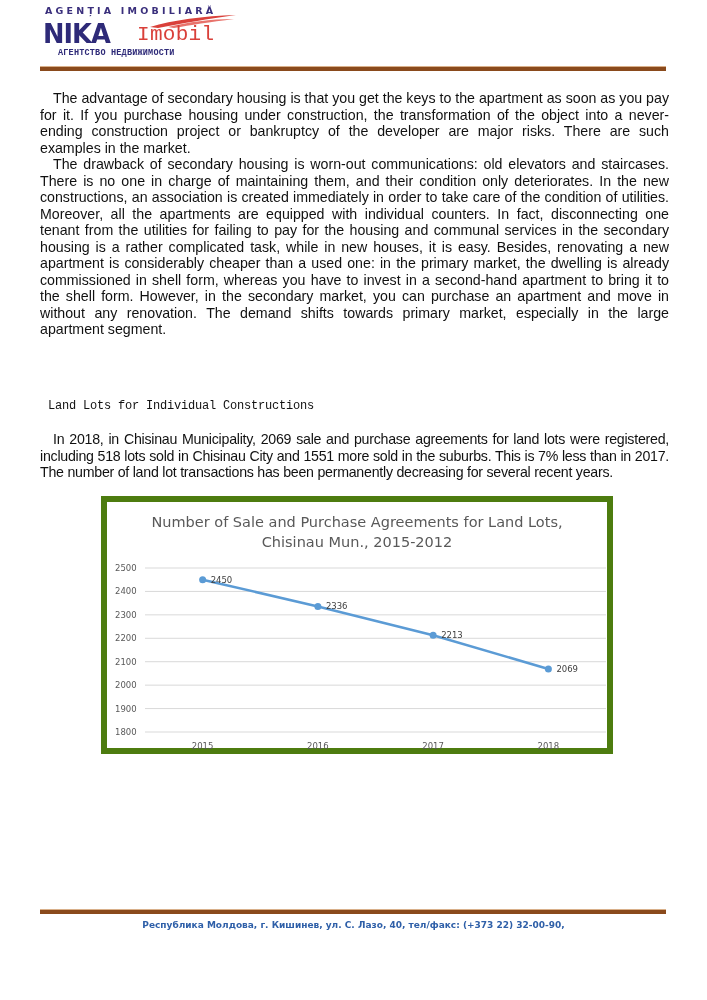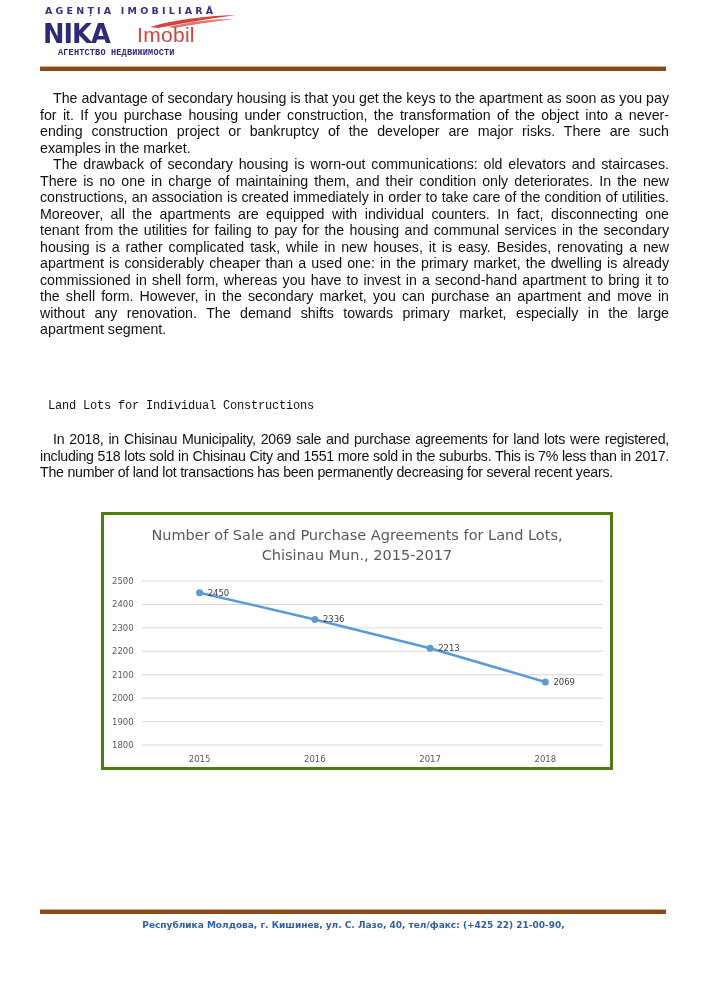--- a/index.html
+++ b/index.html
@@ -2,34 +2,34 @@
 <html><head>
   <meta charset="utf-8">
   <style>
     html, body { margin: 0; padding: 0; background: #ffffff; }
     body { width: 707px; height: 1000px; position: relative; overflow: hidden; font-family: "Liberation Sans", sans-serif; color: #111; }
 
     
     .logo { position: absolute; left: 40px; top: 2px; width: 200px; height: 64px; }
     .logo-top { position: absolute; left: 5px; top: 3px; font-family: "DejaVu Sans", sans-serif; font-weight: bold; font-size: 9.5px; letter-spacing: 3.2px; color: #3a2f7c; white-space: nowrap; }
     .logo-nika { position: absolute; left: 3px; top: 16px; font-family: "DejaVu Sans", sans-serif; font-weight: 900; font-size: 27px; color: #2e2a78; letter-spacing: -1px; transform: scaleX(0.95); transform-origin: left; }
-    .logo-imobil { position: absolute; left: 97px; top: 21px; font-family: Liberation Sans, sans-serif; font-size: 21px; color: #d9403a; letter-spacing: 0.3px; }
+    .logo-imobil { position: absolute; left: 97px; top: 21px; font-family: Liberation Mono, monospace; font-size: 21px; color: #d9403a; letter-spacing: 0.3px; }
     .logo-swoosh { position: absolute; left: 108px; top: 12px; width: 90px; height: 14px; }
     .logo-ru { position: absolute; left: 18px; top: 46px; font-family: Liberation Mono, monospace; font-weight: bold; font-size: 8.5px; color: #2e2a78; white-space: nowrap; letter-spacing: 0.2px; }
     .header-rule { position: absolute; left: 40px; top: 66px; width: 626px; height: 4px; background: #8a4a1c; border-top: 1px solid #d9b08a; }
 
     
     .text { position: absolute; left: 40px; width: 629px; font-size: 14.2px; line-height: 16.5px; text-align: justify; }
     .para { margin: 0; text-indent: 13px; }
     .para.extra-indent { text-indent: 16px; }
     .section-title { position: absolute; left: 48px; top: 399px; font-size: 12px; font-family: Liberation Mono, monospace; letter-spacing: -0.2px; }
     .text-2 { top: 431px; font-stretch: condensed; letter-spacing: -0.25px; }
 
     
-    .chart { position: absolute; left: 101px; top: 512px; width: 512px; height: 258px; border: 3px solid #4d7c0f; background: #fff; box-sizing: border-box; }
+    .chart { position: absolute; left: 101px; top: 496px; width: 512px; height: 258px; border: 6px solid #4d7c0f; background: #fff; box-sizing: border-box; }
     .chart-title { position: absolute; left: 0; top: 10px; width: 100%; text-align: center; font-family: "DejaVu Sans", sans-serif; font-size: 14.5px; line-height: 20px; color: #595959; }
     .chart svg { position: absolute; left: 0; top: 0; }
     .ytick { font-family: "DejaVu Sans", sans-serif; font-size: 8.5px; fill: #595959; }
     .xtick { font-family: "DejaVu Sans", sans-serif; font-size: 8.5px; fill: #595959; }
     .dlabel { font-family: "DejaVu Sans", sans-serif; font-size: 8.5px; fill: #404040; }
 
     
     .footer-rule { position: absolute; left: 40px; top: 909px; width: 626px; height: 4px; background: #8a4a1c; border-top: 1px solid #d9b08a; }
     .footer { position: absolute; left: 0; top: 918px; width: 707px; text-align: center; font-family: "DejaVu Sans", sans-serif; font-weight: bold; font-size: 9px; line-height: 14px; color: #2e5fa8; }
     .footer a { color: #2e5fa8; text-decoration: underline; }
@@ -56,21 +56,21 @@
 
 <div class="section-title">Land Lots for Individual Constructions</div>
 
 <div class="text text-2">
   <p class="para">In 2018, in Chisinau Municipality, 2069 sale and purchase agreements for land lots were registered, including 518 lots sold in Chisinau City and 1551 more sold in the suburbs. This is 7% less than in 2017. The number of land lot transactions has been permanently decreasing for several recent years.</p>
 </div>
 
 <div class="chart">
   <div class="chart-title">
     <div>Number of Sale and Purchase Agreements for Land Lots,</div>
-    <div>Chisinau Mun., 2015-2017</div>
+    <div>Chisinau Mun., 2015-2012</div>
   </div>
   <svg id="chart-svg" width="510" height="256">
       <line x1="38" x2="499" y1="230" y2="230" stroke="#d9d9d9" stroke-width="1"></line>
       <text x="8" y="233" class="ytick">1800</text>
       <line x1="38" x2="499" y1="206.57142857142858" y2="206.57142857142858" stroke="#d9d9d9" stroke-width="1"></line>
       <text x="8" y="209.57142857142858" class="ytick">1900</text>
       <line x1="38" x2="499" y1="183.14285714285714" y2="183.14285714285714" stroke="#d9d9d9" stroke-width="1"></line>
       <text x="8" y="186.14285714285714" class="ytick">2000</text>
       <line x1="38" x2="499" y1="159.71428571428572" y2="159.71428571428572" stroke="#d9d9d9" stroke-width="1"></line>
       <text x="8" y="162.71428571428572" class="ytick">2100</text>
@@ -93,14 +93,14 @@
       <text x="218.875" y="107.42285714285715" class="dlabel">2336</text>
       <circle cx="326.125" cy="133.24" r="3.5" fill="#5b9bd5"></circle>
       <text x="334.125" y="136.24" class="dlabel">2213</text>
       <circle cx="441.375" cy="166.97714285714287" r="3.5" fill="#5b9bd5"></circle>
       <text x="449.375" y="169.97714285714287" class="dlabel">2069</text>
     </svg>
 </div>
 
 <div class="footer-rule"></div>
 <div class="footer">
-  <div>Республика Молдова, г. Кишинев, ул. С. Лазо, 40, тел/факс: (+425 22) 21-00-90,</div>
+  <div>Республика Молдова, г. Кишинев, ул. С. Лазо, 40, тел/факс: (+373 22) 32-00-90,</div>
 </div>
 
 </body></html>

